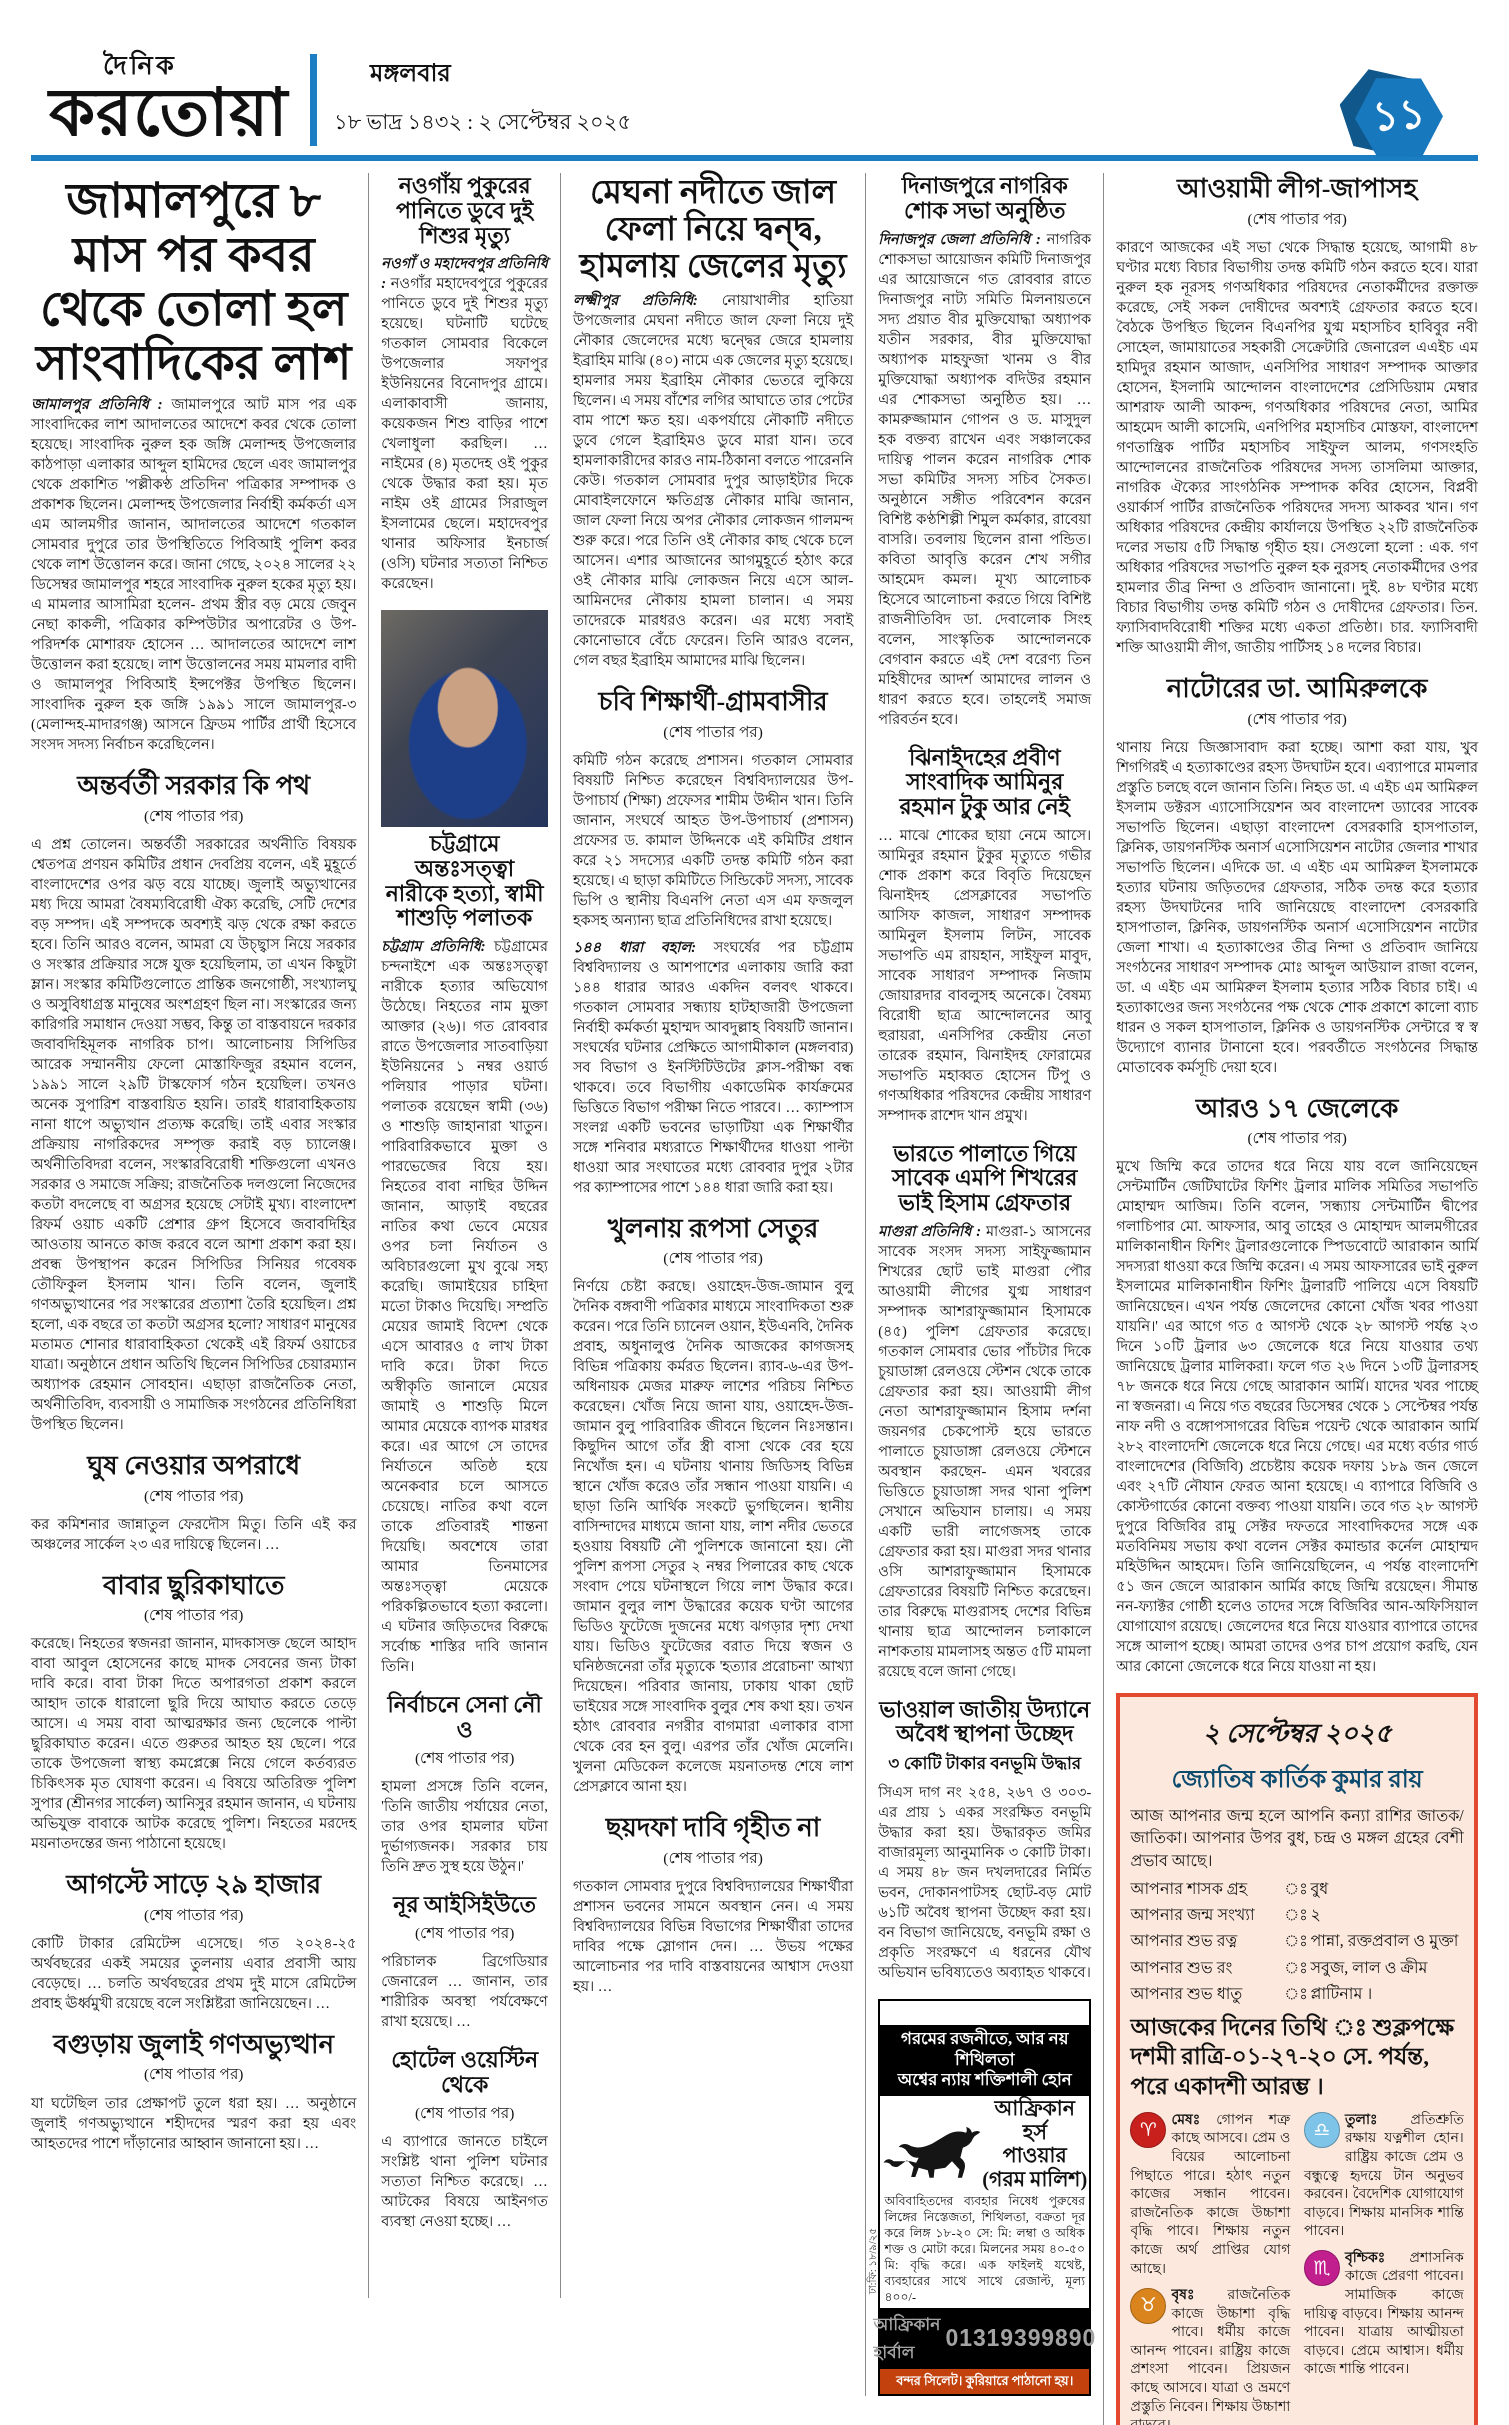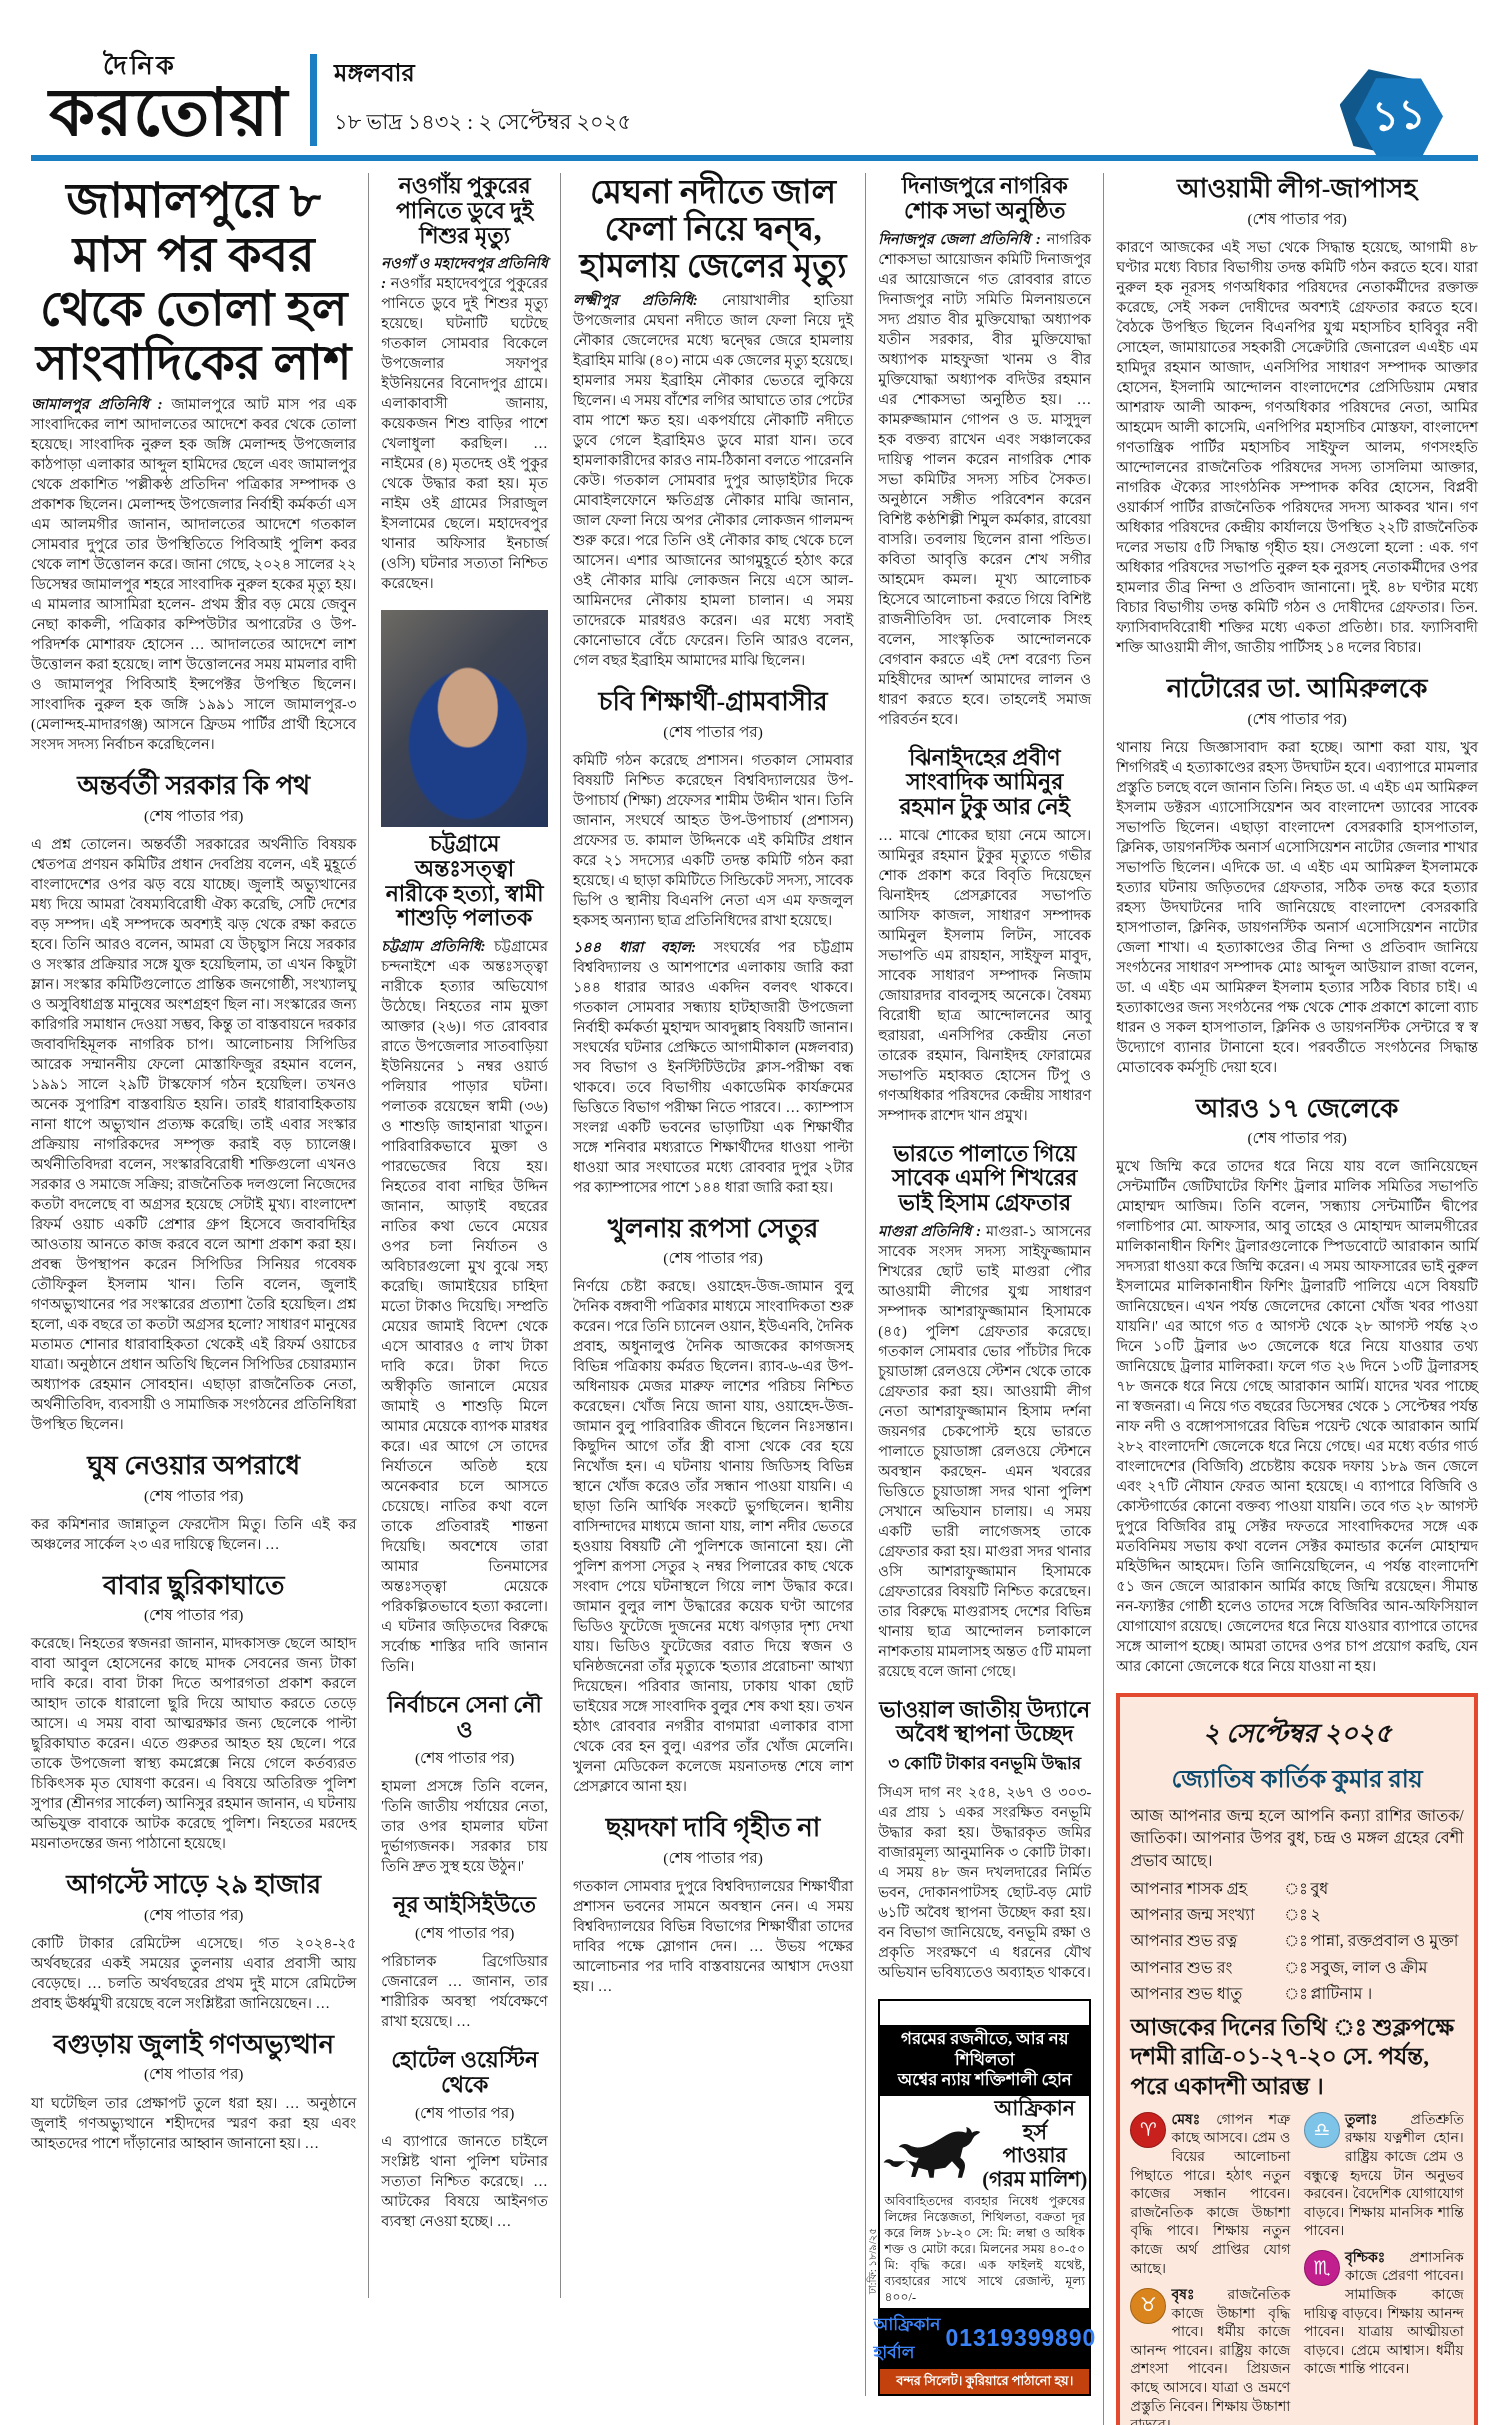--- a/index.html
+++ b/index.html
@@ -10,21 +10,21 @@
   }
   .page{width:1509px;height:2426px;overflow:hidden;position:relative;}
 
   
   .masthead{display:flex;align-items:flex-end;padding:53px 51px 0 49px;position:relative;}
   .logo-block{line-height:1;}
   .logo-top{font-size:25.5px;font-weight:bold;letter-spacing:3.4px;margin-left:54px;}
   .logo-main{font-size:66px;font-weight:bold;letter-spacing:0.9px;margin-top:1.7px;}
   .mast-divider{width:6.8px;height:92px;background:#1b7ec2;margin:0 17px 0 22px;}
   .mast-date{padding-bottom:5.1px;}
-  .mast-day{font-size:24px;font-weight:bold;}
+  .mast-day{font-size:24px;font-weight:bold;margin-left:36px;}
   .mast-dateline{font-size:21px;margin-top:12px;}
   .page-badge{
     position:absolute;right:66px;top:75px;width:88px;height:85px;
     background:#1878be;clip-path:polygon(27% 2%,78% 6%,100% 52%,73% 98%,22% 94%,0 48%);
     display:flex;align-items:center;justify-content:center;
     color:#fff;font-size:41px;font-weight:bold;transform:rotate(-4deg);
   }
   .badge-shadow{
     position:absolute;right:82px;top:70px;width:88px;height:85px;background:#10588c;
     clip-path:polygon(27% 2%,78% 6%,100% 52%,73% 98%,22% 94%,0 48%);transform:rotate(8deg);
@@ -63,21 +63,21 @@
   }
 
   
   .adwrap{position:relative;margin-top:12px;}
   .ad{border:2.6px solid #000;}
   .ad-head{background:#000;color:#fff;text-align:center;font-weight:bold;font-size:16.6px;line-height:1.25;padding:4.3px 1.7px;margin-top:24px;}
   .ad-mid{display:flex;align-items:center;padding:1.7px;}
   .ad-horse{width:100px;height:71px;flex:0 0 auto;}
   .ad-product{flex:1;text-align:center;font-weight:bold;font-size:20.4px;line-height:1.15;}
   .ad-body{font-size:12.3px;font-weight:normal;line-height:1.3;text-align:justify;padding:1.7px 4.3px;}
-  .ad-phone{background:#000;color:#3b82f6;display:flex;align-items:center;justify-content:center;gap:5.1px;padding:2.6px 1.7px;}
+  .ad-phone{background:#000;color:#a3a3a3;display:flex;align-items:center;justify-content:center;gap:5.1px;padding:2.6px 1.7px;}
   .ad-brand{font-size:17px;font-weight:bold;}
   .ad-number{font-size:23px;font-weight:bold;letter-spacing:0.9px;font-family:"Liberation Sans",sans-serif;}
   .ad-footer{background:#c2410c;color:#fff;text-align:center;font-size:12.8px;font-weight:bold;padding:1.7px;}
   .ad-note{
     position:absolute;left:-13.6px;bottom:102px;font-size:10.2px;color:#333;
     writing-mode:vertical-rl;transform:rotate(180deg);
   }
 
   
   .horo{border:4.3px solid #e2492f;background:#fce8dc;padding:8.5px 10.2px;margin-top:13.6px;}

